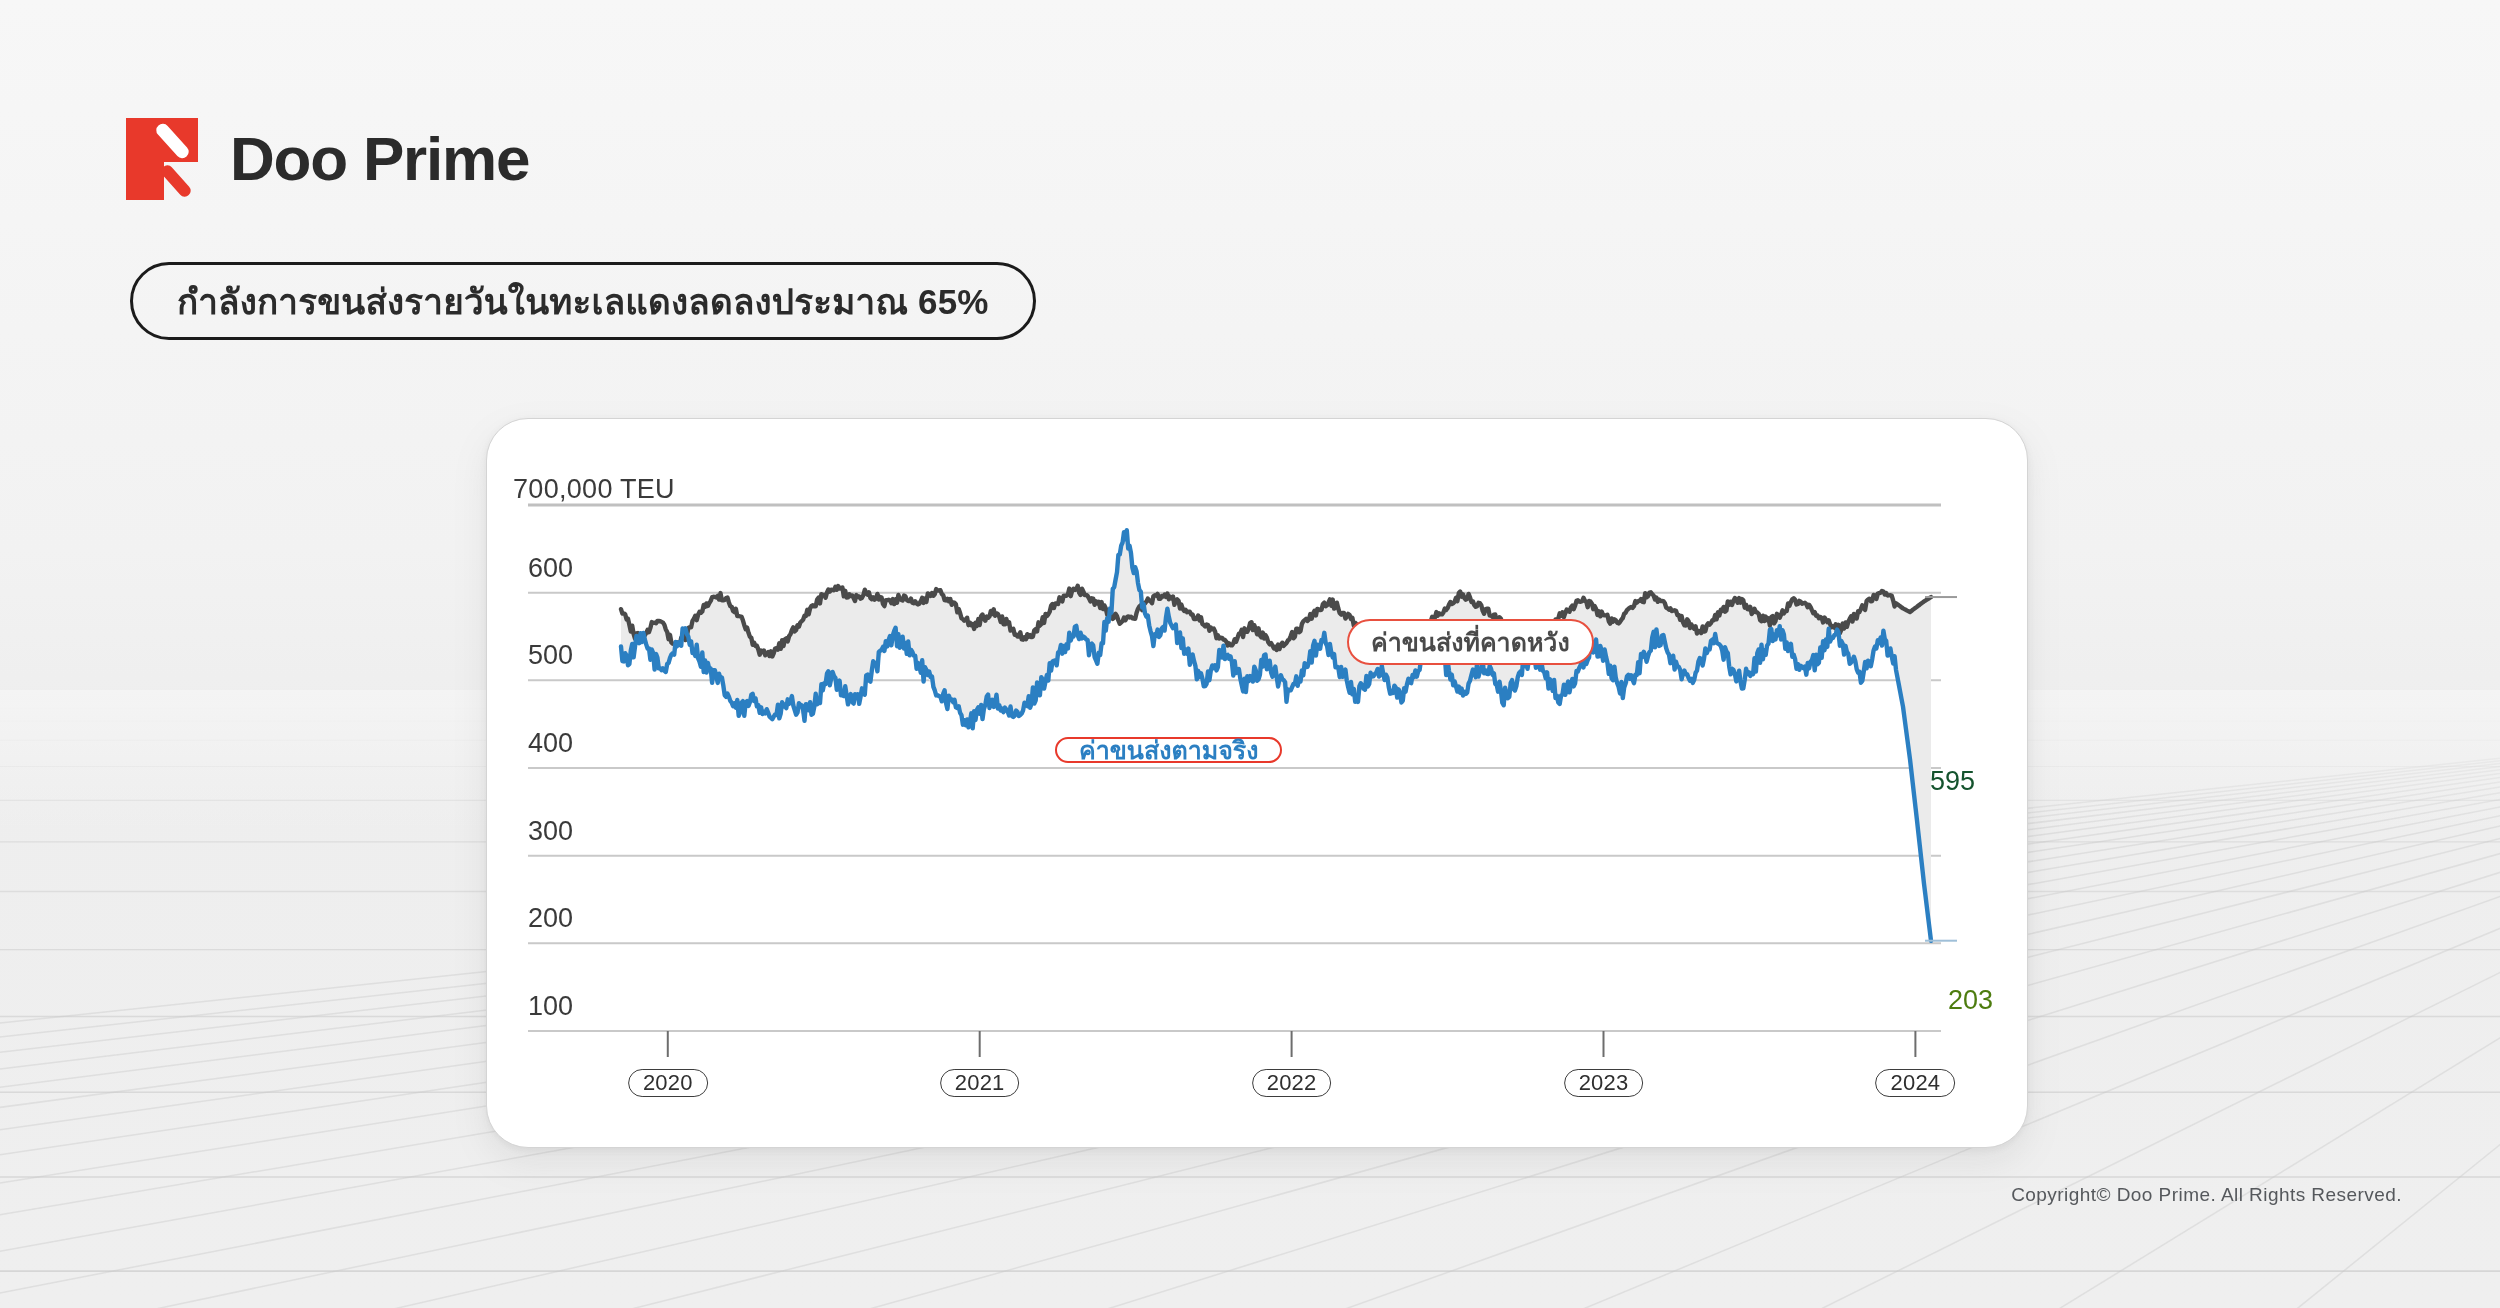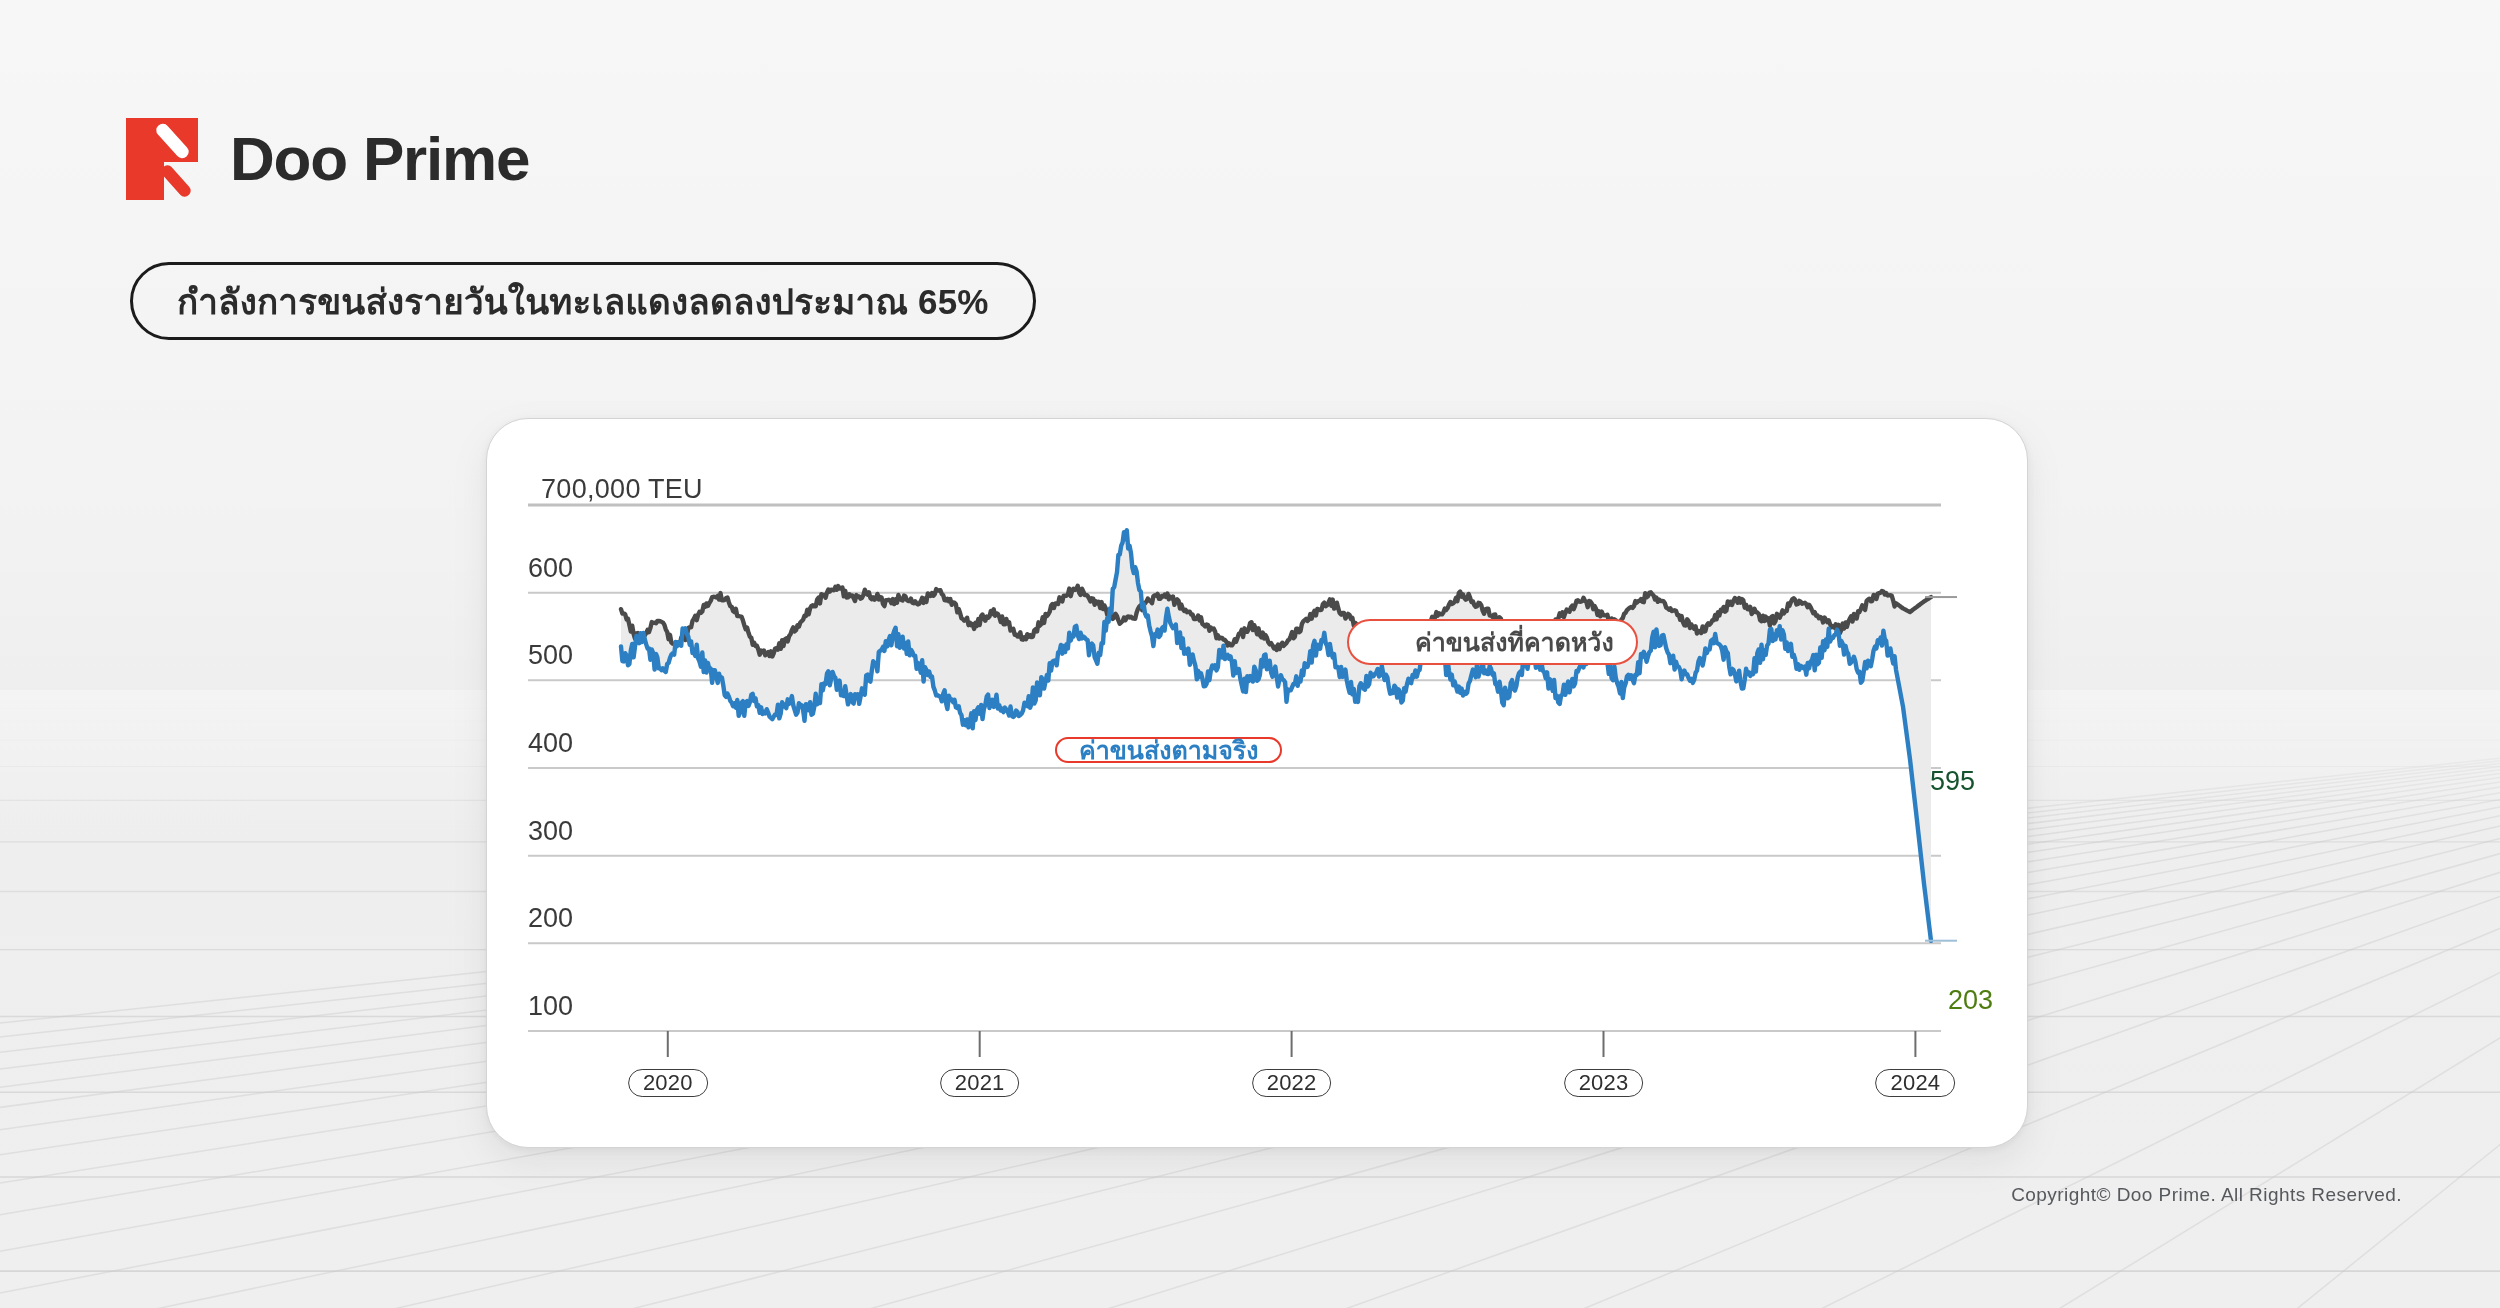--- a/index.html
+++ b/index.html
@@ -34,34 +34,34 @@
   
   .chart-card {
     position:absolute; left:486px; top:418px; width:1542px; height:730px;
     background:#ffffff; border-radius:42px; z-index:4;
     border:1px solid #d4d4d4;
     box-shadow:0 14px 34px rgba(120,120,120,.13), 0 2px 6px rgba(120,120,120,.10);
   }
   .plot-wrap { position:absolute; inset:0; }
   .plot-wrap svg { display:block; width:1542px; height:730px; }
 
-  .unit-label { position:absolute; left:54px; top:55px;
+  .unit-label { position:absolute; left:26px; top:55px;
                 font-size:27px; color:#3a3a3a; letter-spacing:.3px; }
 
   
   .callout {
     position:absolute; display:flex; align-items:center; justify-content:center;
     border:2.5px solid #e8392b; border-radius:28px;
     background:#ffffff; white-space:nowrap; z-index:6;
   }
   .callout-actual   { left:568px; top:318px; height:26px; padding:0 22px; }
   .callout-actual   span { font-size:25px; font-weight:bold; color:#2b7fc2; }
   .callout-expected { left:860px; top:200px; height:46px; padding:0 22px;
                       border-color:#e8503f; }
-  .callout-expected span { font-size:25px; font-weight:bold; color:#4a4a4a;margin-left:44px; }
+  .callout-expected span { font-size:25px; font-weight:bold; color:#4a4a4a; }
 
   
   .end-val { position:absolute; font-size:27px; z-index:6; }
   .end-val-expected { left:1443px; top:347px; color:#14532d; }
   .end-val-actual   { left:1461px; top:566px; color:#4d7c0f; }
 
   
   .ytick { position:absolute; left:41px; font-size:27px; color:#3a3a3a;
            text-align:left; }
 

